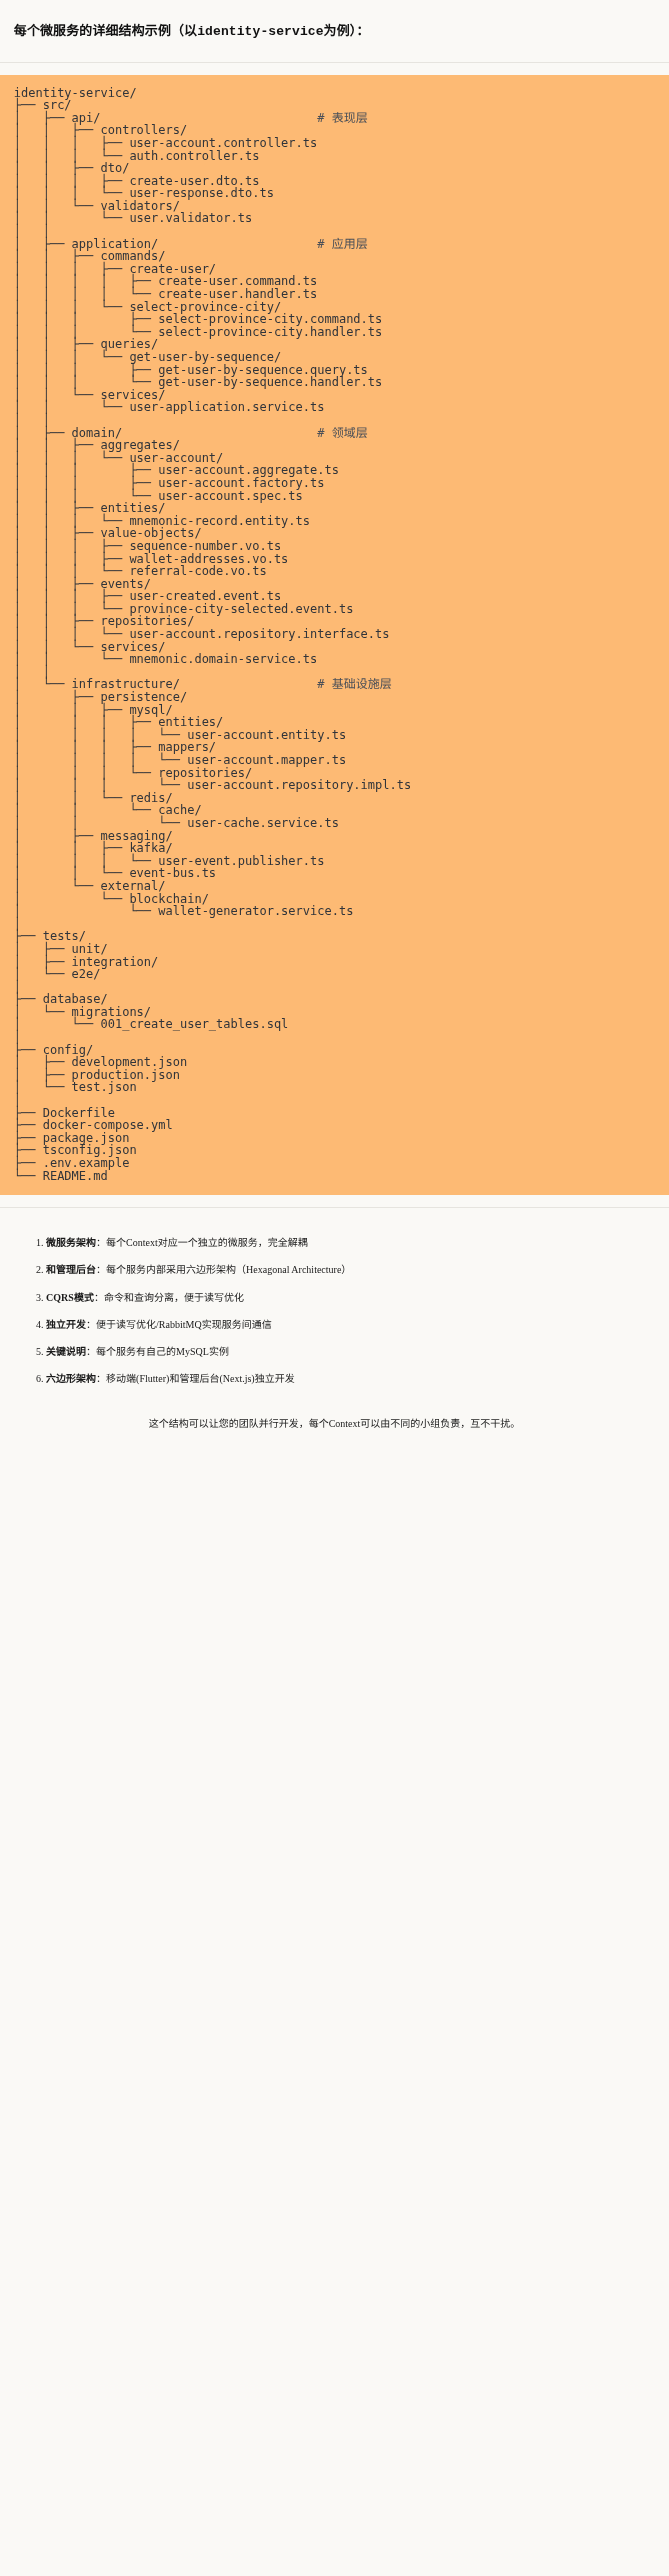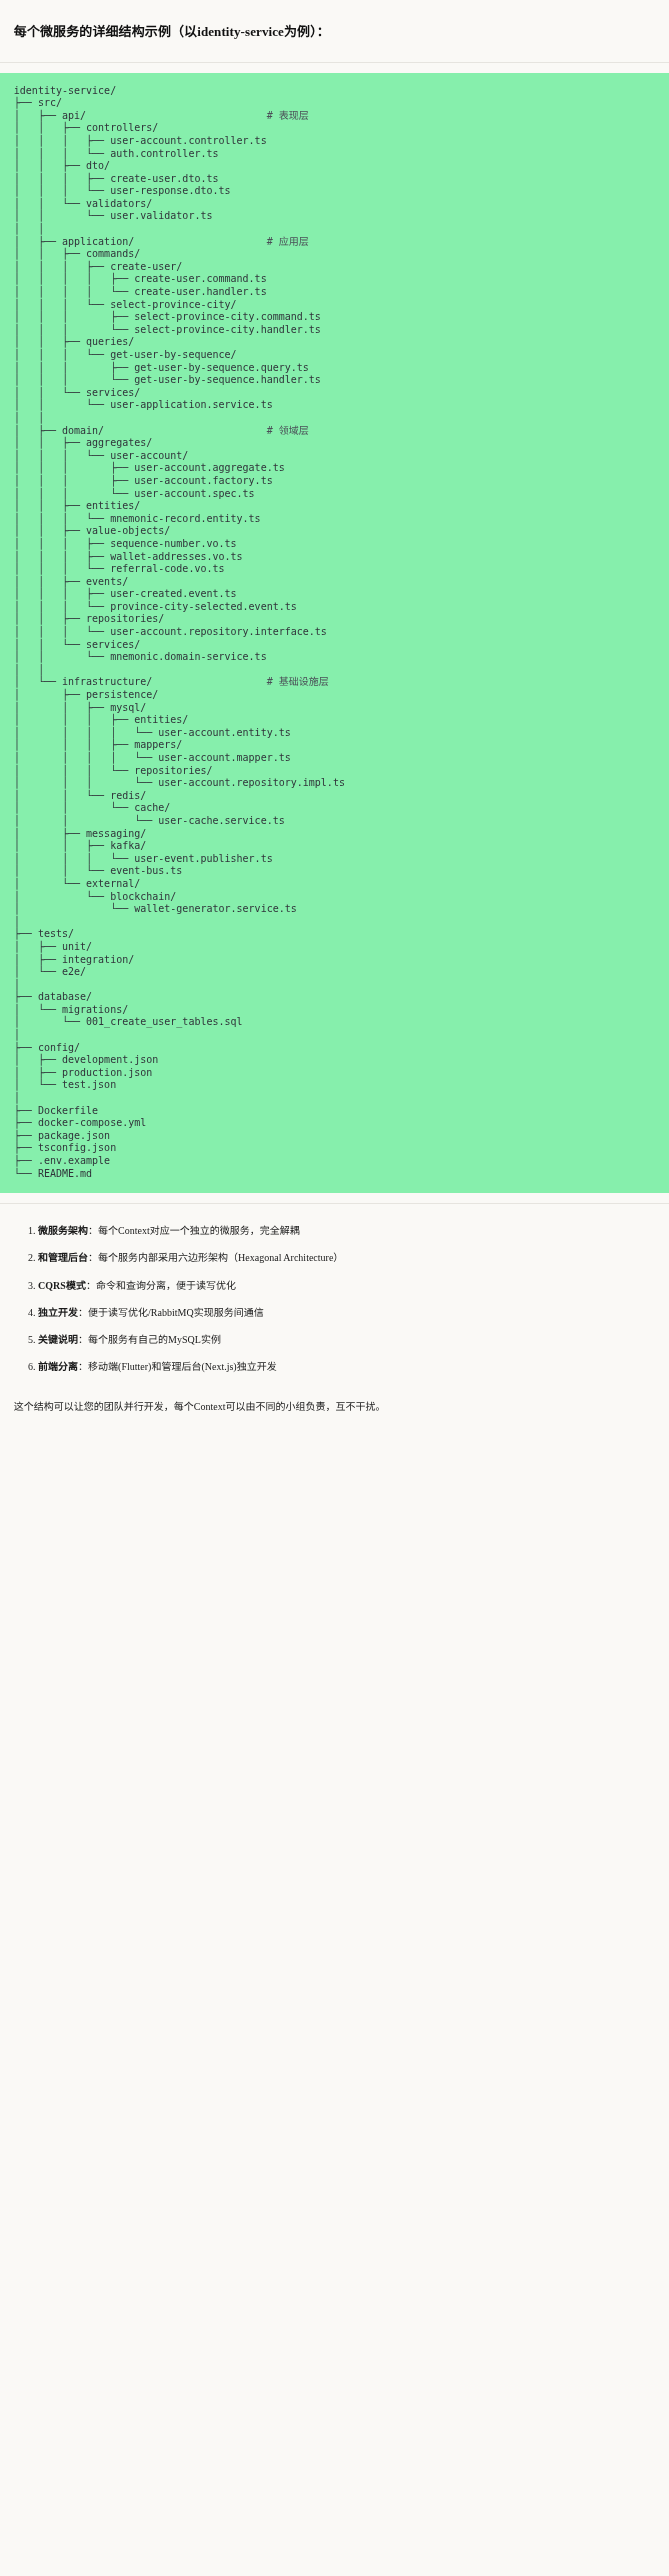--- a/index.html
+++ b/index.html
@@ -14,43 +14,43 @@
     color: #1a1a1a;
     -webkit-font-smoothing: antialiased;
   }
   .page {
     width: 669px;
     box-sizing: border-box;
   }
 
   
   .doc-heading {
-    font-family: Liberation Serif, serif;
+    font-family: Liberation Mono, monospace;
     font-weight: bold;
     font-size: 13px;
     line-height: 1.4;
     color: #111111;
     padding: 12.5px 13.8px 10px 13.8px;
     letter-spacing: 0.1px;
   }
   .rule {
     border: 0;
     border-top: 0.6px solid #e6e4df;
     margin: 0;
     height: 0;
   }
 
   
   .tree-block {
     font-family: "DejaVu Sans Mono", "Liberation Mono", monospace;
-    font-size: 10px;
+    font-size: 12px;
     line-height: 12.6px;
     color: #30343a;
     padding: 11.3px 13.8px 12.5px 13.8px;
-    background: #86efac;
+    background: #fdba74;
     white-space: pre;
     overflow: visible;
     letter-spacing: 0px;
   }
   .tree-line {
     display: block;
     white-space: pre;
     min-height: 12.6px;
   }
   .tree-line .cmt {
@@ -62,21 +62,21 @@
     padding: 11.3px 13.8px 6.3px 13.8px;
   }
   .notes-title {
     font-family: "Liberation Sans", "DejaVu Sans", sans-serif;
     font-weight: bold;
     font-size: 10px;
     color: #111111;
     margin: 0 0 8.8px 0;
   }
   ol.notes-list {
-    margin: 8px;
+    margin: 16px;
     padding: 0 0 0 16.3px;
     list-style-type: decimal;
   }
   ol.notes-list > li {
     font-size: 10px;
     line-height: 1.6;
     margin: 0 0 11.3px 0;
     color: #1a1a1a;
   }
   ol.notes-list > li::marker {
@@ -90,20 +90,21 @@
   }
   .note-text {
     font-weight: normal;
   }
   .footer-note {
     font-size: 10px;
     line-height: 1.7;
     color: #1a1a1a;
     padding: 5px 13.8px 16.3px 13.8px;
     margin: 0;
+    text-align: center;
   }
 </style>
 </head>
 <body>
 
 <div class="page">
 
   <h2 class="doc-heading">每个微服务的详细结构示例（以identity-service为例）：</h2>
 
   <hr class="rule">
@@ -112,20 +113,20 @@
 
   <hr class="rule">
 
   <div class="notes-wrap">
     <ol class="notes-list" id="notes-list">
         <li><span class="note-term">微服务架构</span><span class="note-sep">：</span><span class="note-text">每个Context对应一个独立的微服务，完全解耦</span></li>
         <li><span class="note-term">和管理后台</span><span class="note-sep">：</span><span class="note-text">每个服务内部采用六边形架构（Hexagonal Architecture）</span></li>
         <li><span class="note-term">CQRS模式</span><span class="note-sep">：</span><span class="note-text">命令和查询分离，便于读写优化</span></li>
         <li><span class="note-term">独立开发</span><span class="note-sep">：</span><span class="note-text">便于读写优化/RabbitMQ实现服务间通信</span></li>
         <li><span class="note-term">关键说明</span><span class="note-sep">：</span><span class="note-text">每个服务有自己的MySQL实例</span></li>
-        <li><span class="note-term">前端分离</span><span class="note-sep">：</span><span class="note-text">移动端(Flutter)和管理后台(Next.js)独立开发</span></li>
+        <li><span class="note-term">六边形架构</span><span class="note-sep">：</span><span class="note-text">移动端(Flutter)和管理后台(Next.js)独立开发</span></li>
       </ol>
   </div>
 
   <p class="footer-note">这个结构可以让您的团队并行开发，每个Context可以由不同的小组负责，互不干扰。</p>
 
 </div>
 
 
 </body></html>

